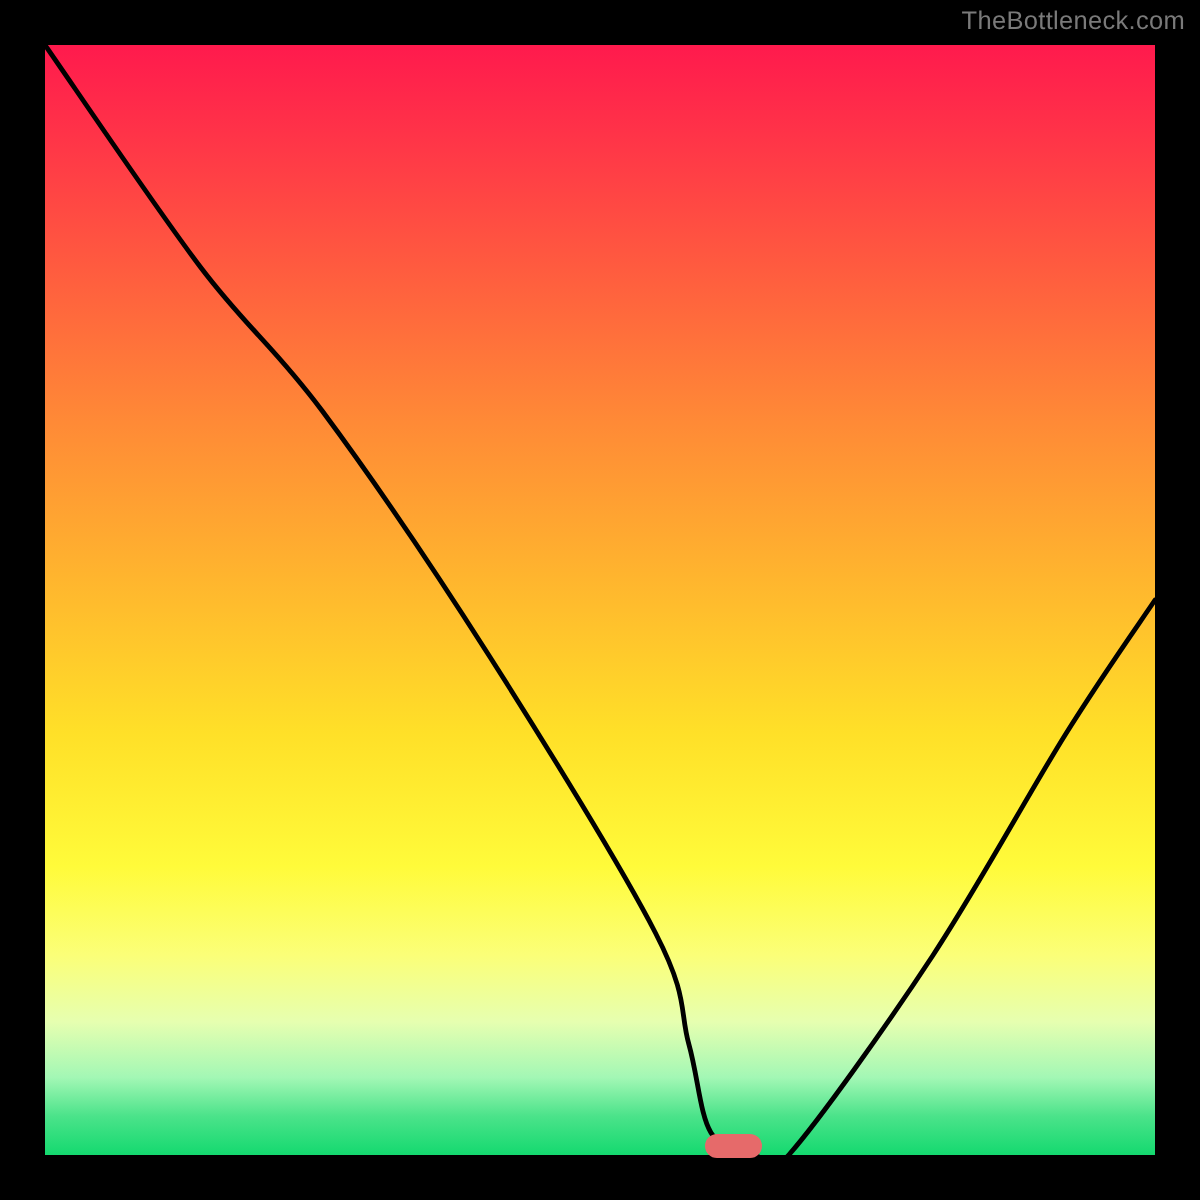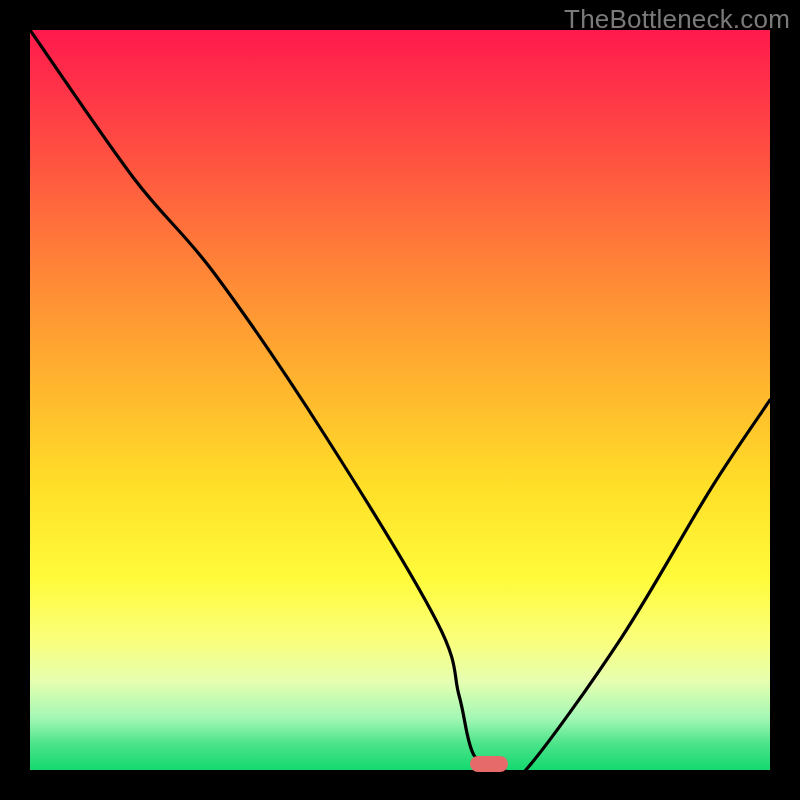--- a/index.html
+++ b/index.html
@@ -55,21 +55,21 @@
     background: #e66a6a;
     transform: translate(-50%, -50%);
     left: 460px;
     top: 732px;
   }
   .watermark {
     position: absolute;
     top: 4px;
     right: 10px;
     color: #7a7a7a;
-    font-size: 26px;
+    font-size: 17px;
     letter-spacing: 0.2px;
     font-weight: 500;
   }
 </style>
 </head>
 <body>
 
 <div class="frame">
 
   <div class="watermark">TheBottleneck.com</div>

